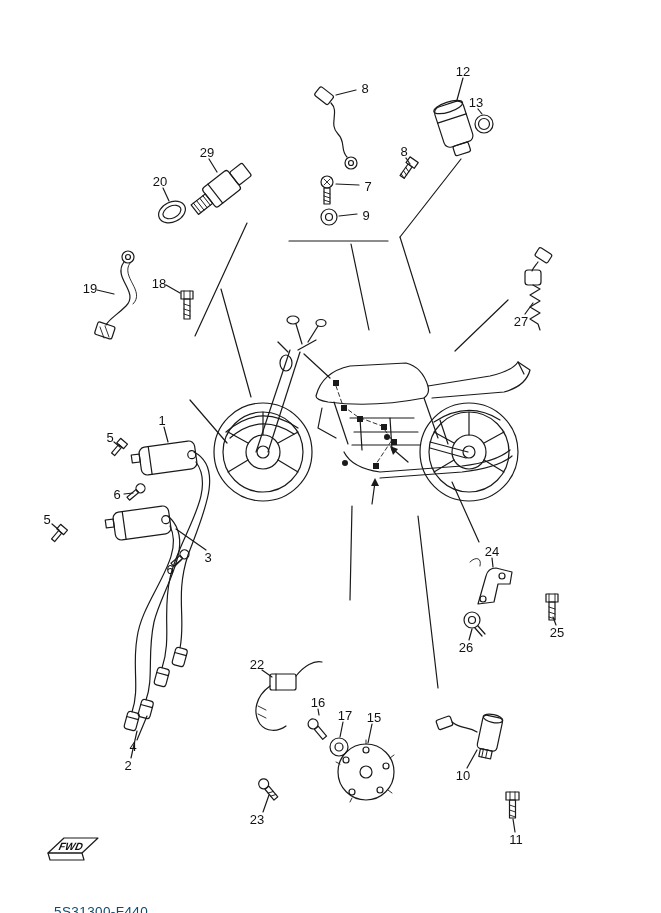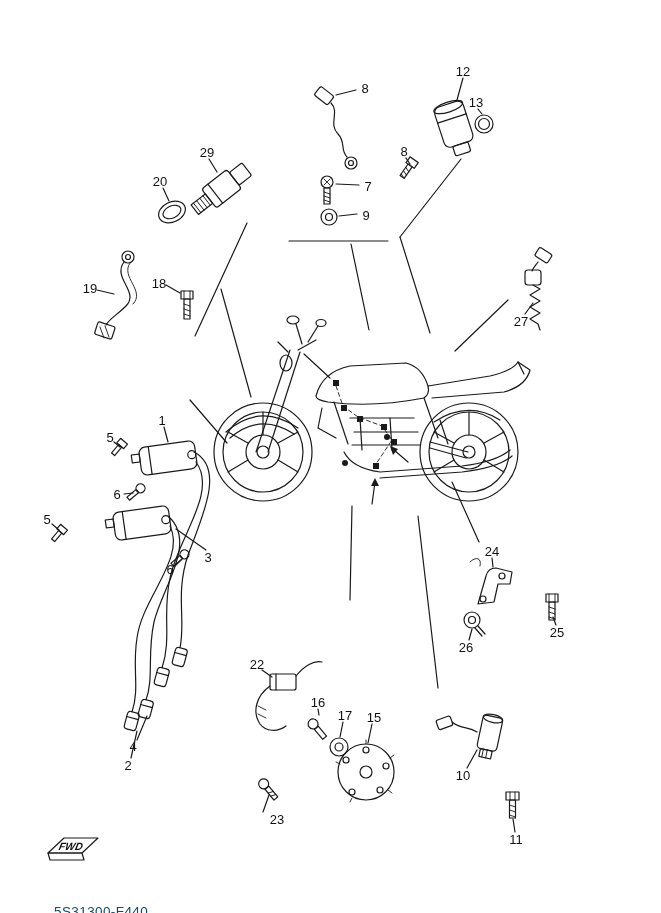--- a/index.html
+++ b/index.html
@@ -389,21 +389,21 @@
       <div class="callout" style="left: 476px; top: 102px;">13</div>
       <div class="callout" style="left: 404px; top: 151px;">8</div>
       <div class="callout" style="left: 374px; top: 717px;">15</div>
       <div class="callout" style="left: 318px; top: 702px;">16</div>
       <div class="callout" style="left: 345px; top: 715px; text-align: right;">17</div>
       <div class="callout" style="left: 159px; top: 283px;">18</div>
       <div class="callout" style="left: 90px; top: 288px;">19</div>
       <div class="callout" style="left: 160px; top: 181px;">20</div>
       <div class="callout" style="left: 207px; top: 152px;">29</div>
       <div class="callout" style="left: 257px; top: 664px;">22</div>
-      <div class="callout" style="left: 277px; top: 819px;">23</div>
+      <div class="callout" style="left: 257px; top: 819px;">23</div>
       <div class="callout" style="left: 492px; top: 551px; text-align: right;">24</div>
       <div class="callout" style="left: 557px; top: 632px;">25</div>
       <div class="callout" style="left: 466px; top: 647px;">26</div>
       <div class="callout" style="left: 521px; top: 321px;">27</div>
     </div>
 
   <div class="fwd-label">FWD</div>
   <div class="part-code">5S31300-F440</div>
 </div>
 

